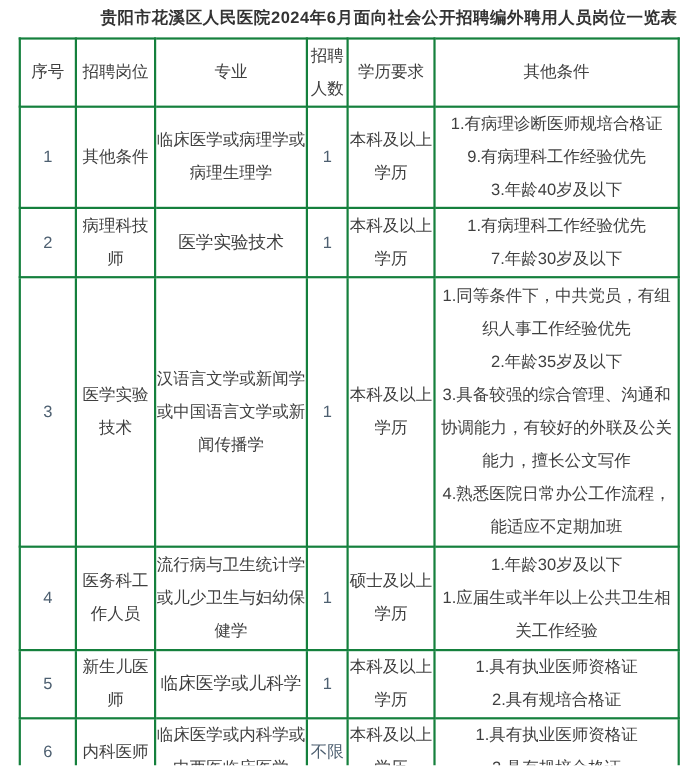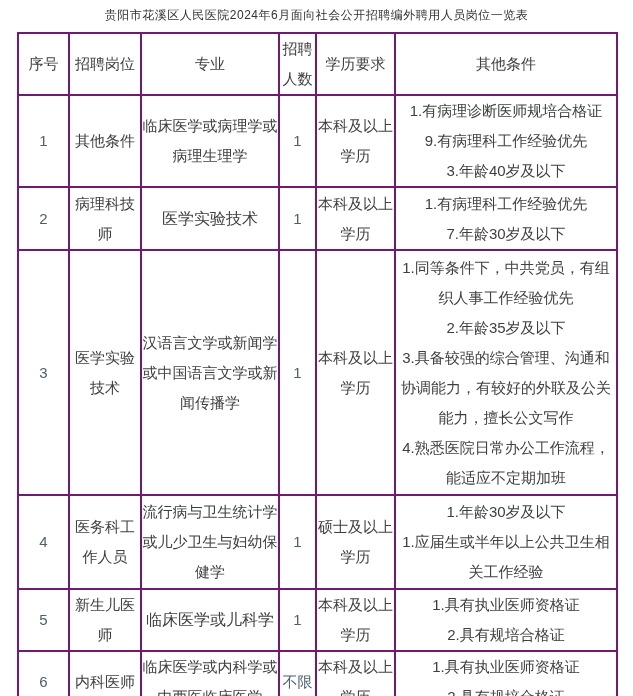--- a/index.html
+++ b/index.html
@@ -8,35 +8,35 @@
     width: 633px;
     height: 696px;
     overflow: hidden;
     background: #ffffff;
     font-family: "Liberation Sans", sans-serif;
     color: #3f3f3f;
   }
   .title {
     margin: 7px 0 0 17px;
     width: 599px;
-    text-align: center;
-    font-size: 12px;
-    font-weight: normal;
+    text-align: right;
+    font-size: 15px;
+    font-weight: bold;
     color: #333333;
     letter-spacing: 0.5px;
     white-space: nowrap;
   }
   table.jobs {
     border-collapse: collapse;
     table-layout: fixed;
     margin: 8px 0 0 17px;
     width: 599px;
   }
   table.jobs th, table.jobs td {
-    border: 2px solid #701a75;
+    border: 2px solid #15803d;
     font-weight: normal;
     font-size: 15px;
     line-height: 30px;
     vertical-align: middle;
     text-align: center;
     padding: 0;
     overflow: hidden;
   }
   thead tr { height: 60px; }
   tr.r1 { height: 90px; }

